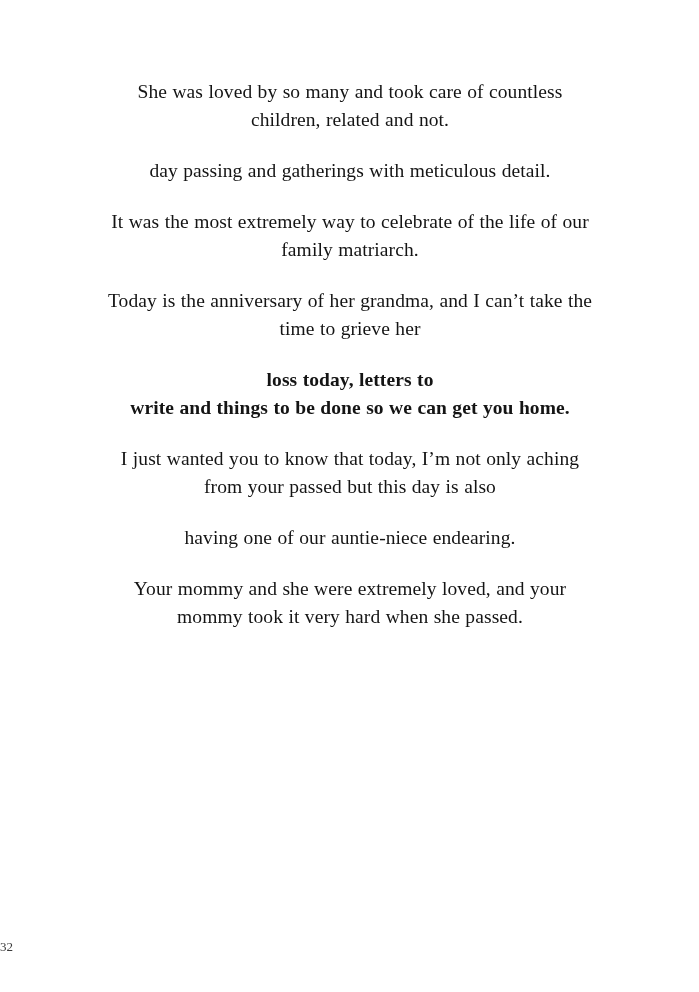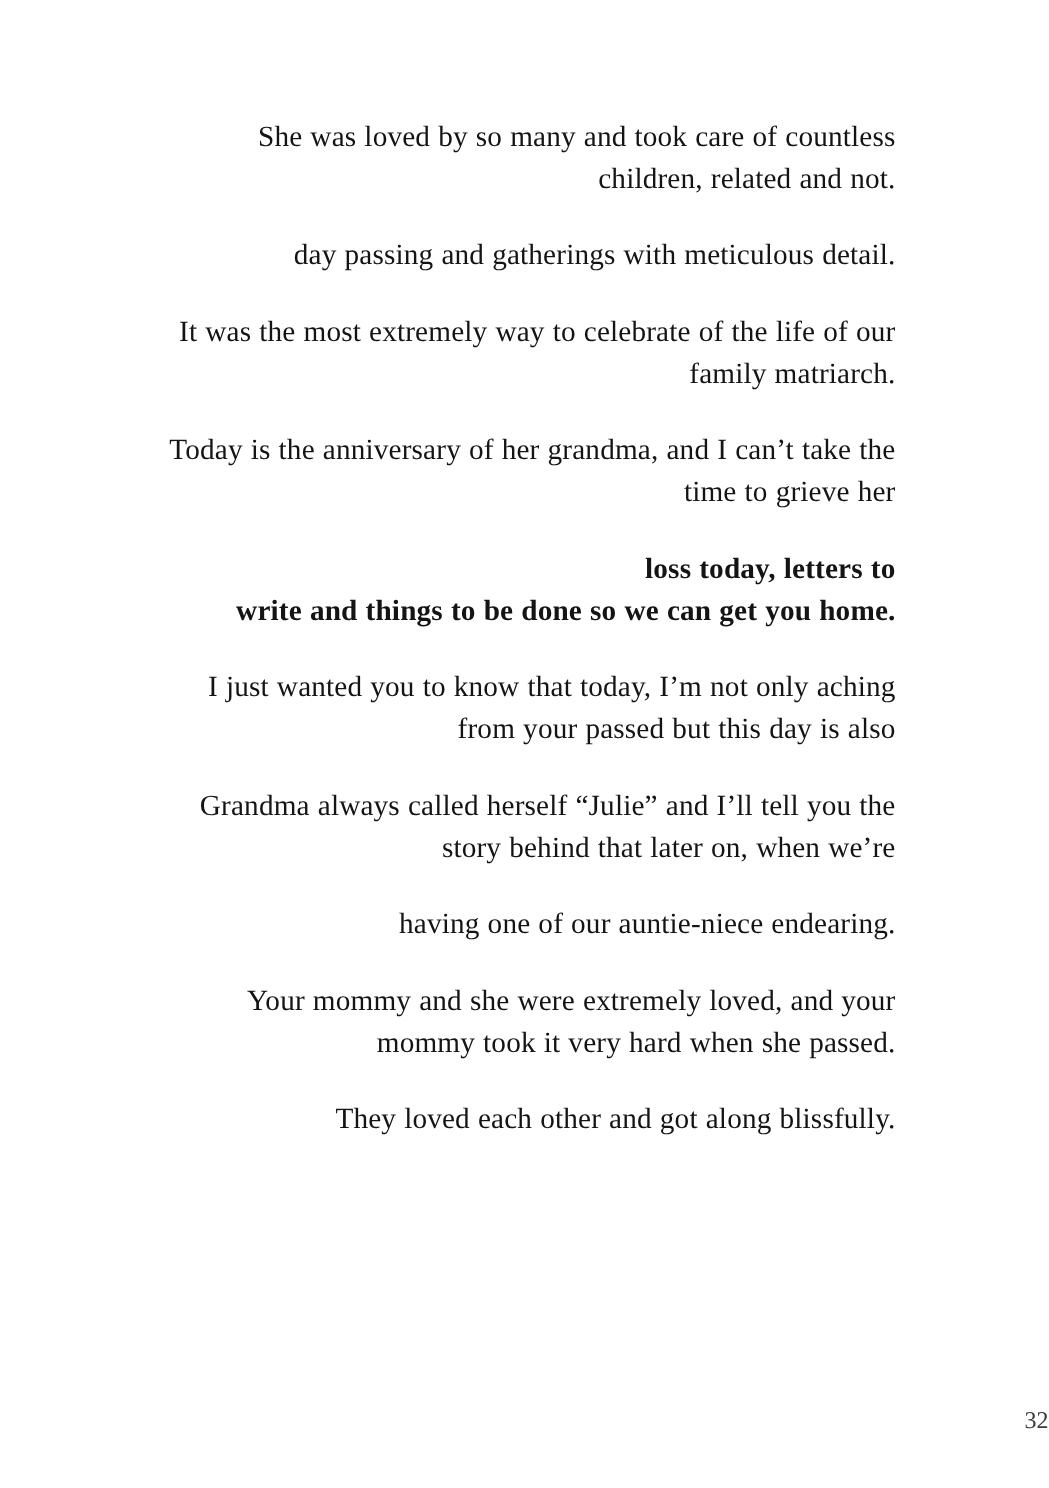--- a/index.html
+++ b/index.html
@@ -26,50 +26,48 @@
   .content {
     position: absolute;
     left: 103px;
     top: 78px;
     width: 494px;
   }
   .para {
     font-size: 19.5px;
     line-height: 28px;
     margin: 0 0 23px 0;
-    text-align: right;
+    text-align: center;
     letter-spacing: 0.1px;
     word-spacing: 0.4px;
     color: #141414;
   }
   .para:last-child {
     margin-bottom: 0;
   }
   .page-number {
     position: absolute;
     left: 0;
     right: 0;
     top: 939px;
-    text-align: right;
-    font-size: 16px;
+    text-align: left;
+    font-size: 13px;
     color: #3a3a3a;
     font-family: "Liberation Serif", serif;
   }
 </style>
 </head>
 <body>
 
 <div class="page">
   <div class="content">
     <p class="para">She was loved by so many and took care of countless children, related and not.</p>
     <p class="para">day passing and gatherings with meticulous detail.</p>
     <p class="para">It was the most extremely way to celebrate of the life of our family matriarch.</p>
     <p class="para">Today is the anniversary of her grandma, and I can’t take the time to grieve her</p>
     <p class="para" style="white-space: pre-line; font-weight: bold;">loss today, letters to
 write and things to be done so we can get you home.</p>
     <p class="para">I just wanted you to know that today, I’m not only aching from your passed but this day is also</p>
-    <p class="para">Grandma always called herself “Julie” and I’ll tell you the story behind that later on, when we’re</p>
     <p class="para">having one of our auntie-niece endearing.</p>
     <p class="para">Your mommy and she were extremely loved, and your mommy took it very hard when she passed.</p>
-    <p class="para">They loved each other and got along blissfully.</p>
   </div>
   <div class="page-number">32</div>
 </div>
 
 </body></html>

